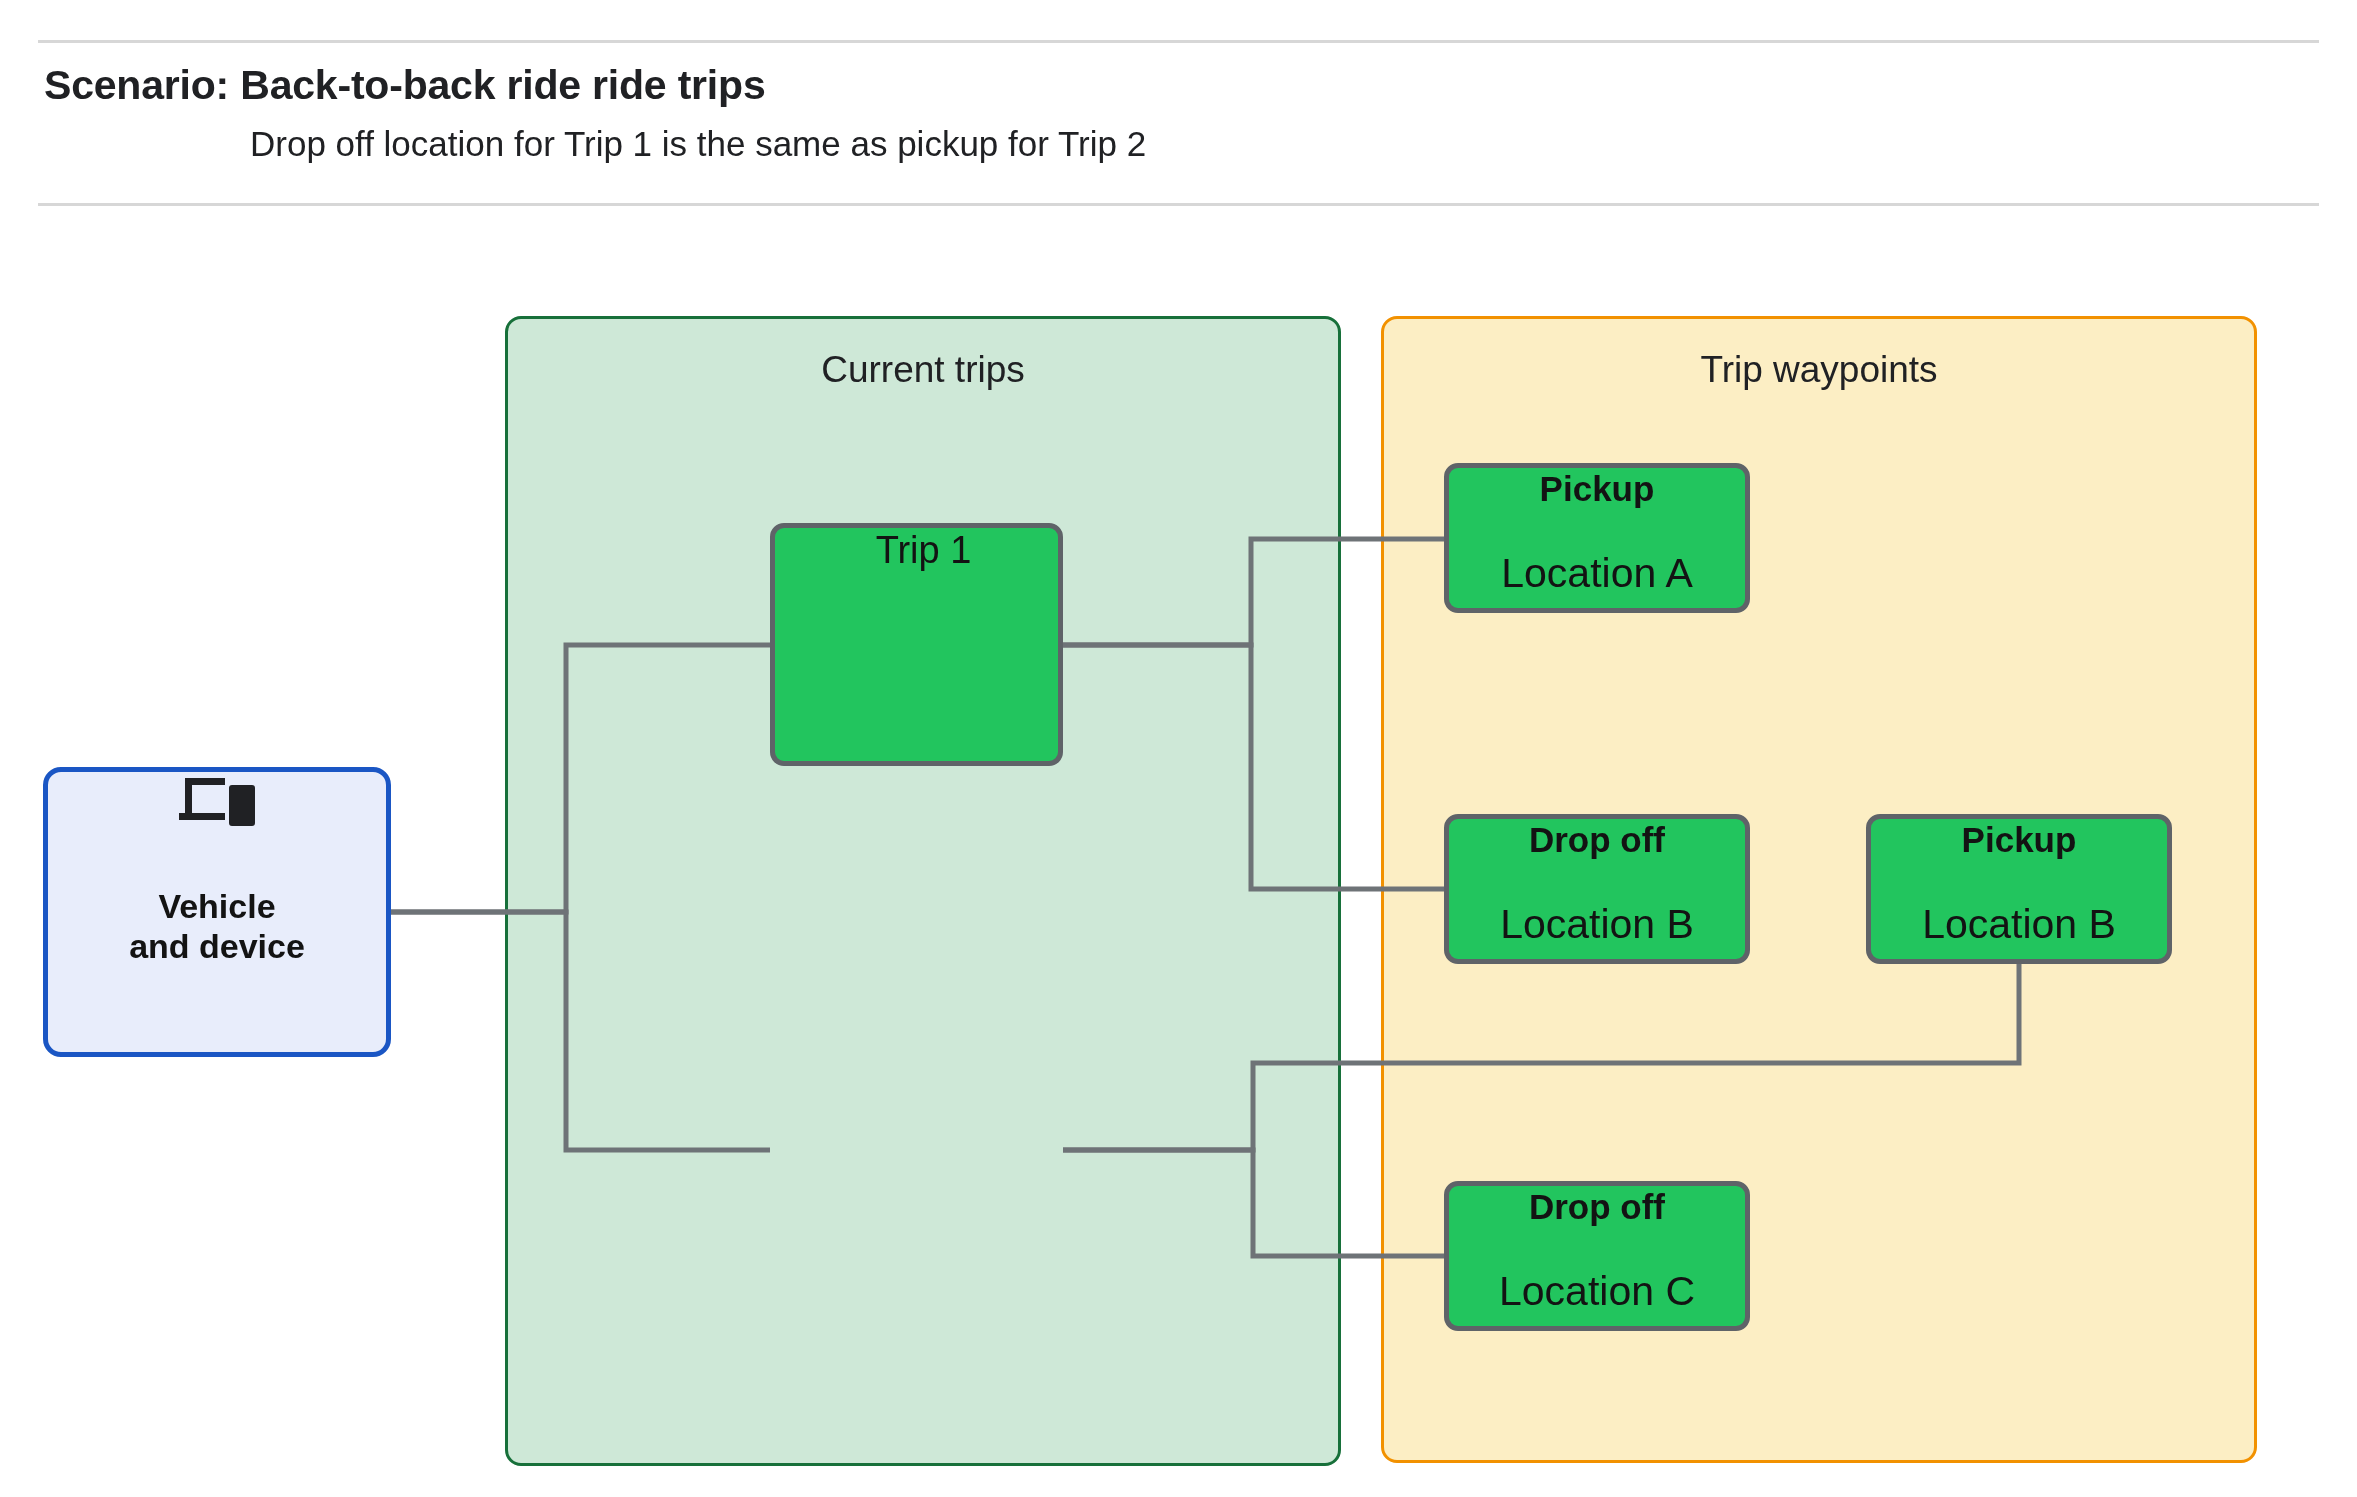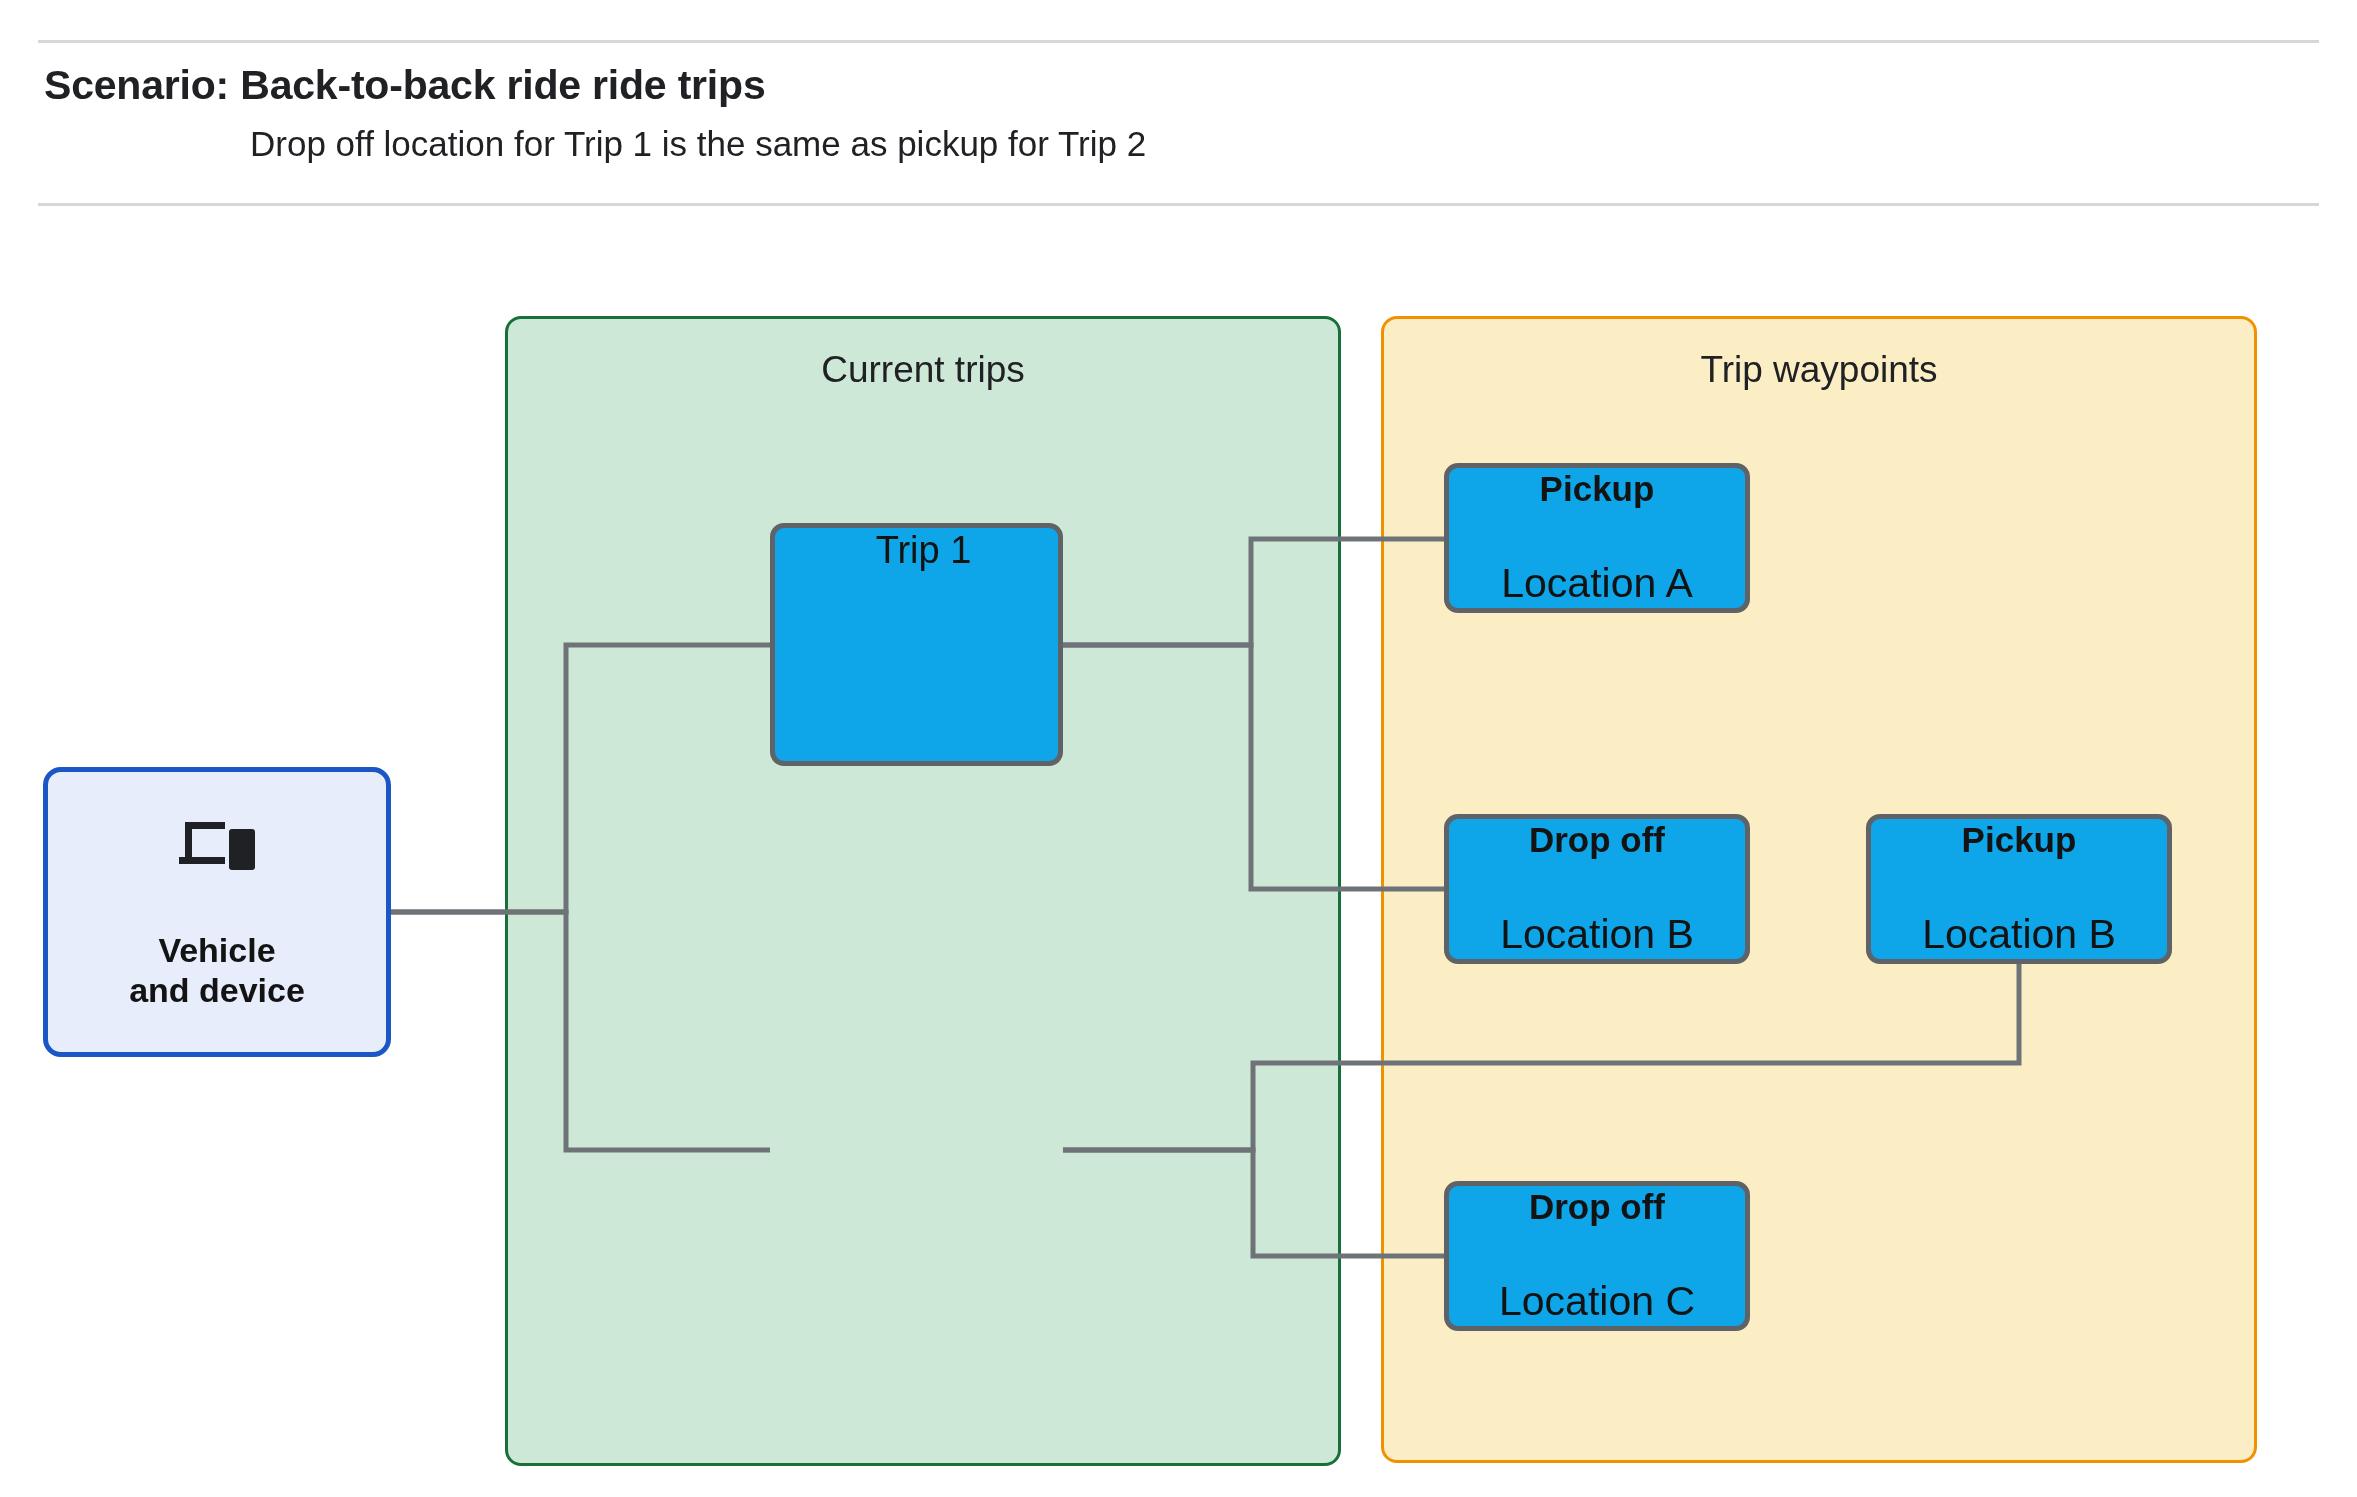--- a/index.html
+++ b/index.html
@@ -74,27 +74,27 @@
     text-align: center;
     font-size: 37px;
     font-weight: normal;
     color: #202124;
   }
 
   
   .node {
     position: absolute;
     box-sizing: border-box;
-    background: #0ea5e9;
+    background: #22c55e;
     border: 5px solid #5f6368;
     border-radius: 14px;
     display: flex;
     flex-direction: column;
     align-items: center;
-    justify-content: space-between;
+    justify-content: flex-start;
     z-index: 5;
   }
   .node-title {
     font-size: 35px;
     font-weight: bold;
     color: #131313;
     line-height: 1.18;
   }
   .node-sub {
     font-size: 41px;
@@ -105,21 +105,20 @@
   }
   .trip-node .node-title { font-weight: normal; font-size: 38px; }
 
   #node-vehicle {
     left: 43px;  top: 767px;
     width: 348px; height: 290px;
     background: #e8edfb;
     border: 5px solid #1a56c4;
     border-radius: 18px;
     justify-content: flex-start;
-    padding-top: 44px;
   }
   #vehicle-icon { width: 76px; height: 58px; margin-bottom: 56px; }
   #node-vehicle .node-title { text-align: center; font-size: 34px; }
 
   #node-trip-1 { left: 770px; top: 523px;  width: 293px; height: 243px; padding-left: 14px; }
   #node-trip-2 { left: 770px; top: 1028px; width: 293px; height: 243px; }
 
   #node-pickup-a  { left: 1444px; top: 463px;  width: 306px; height: 150px; }
   #node-dropoff-b { left: 1444px; top: 814px;  width: 306px; height: 150px; }
   #node-pickup-b  { left: 1866px; top: 814px;  width: 306px; height: 150px; }

